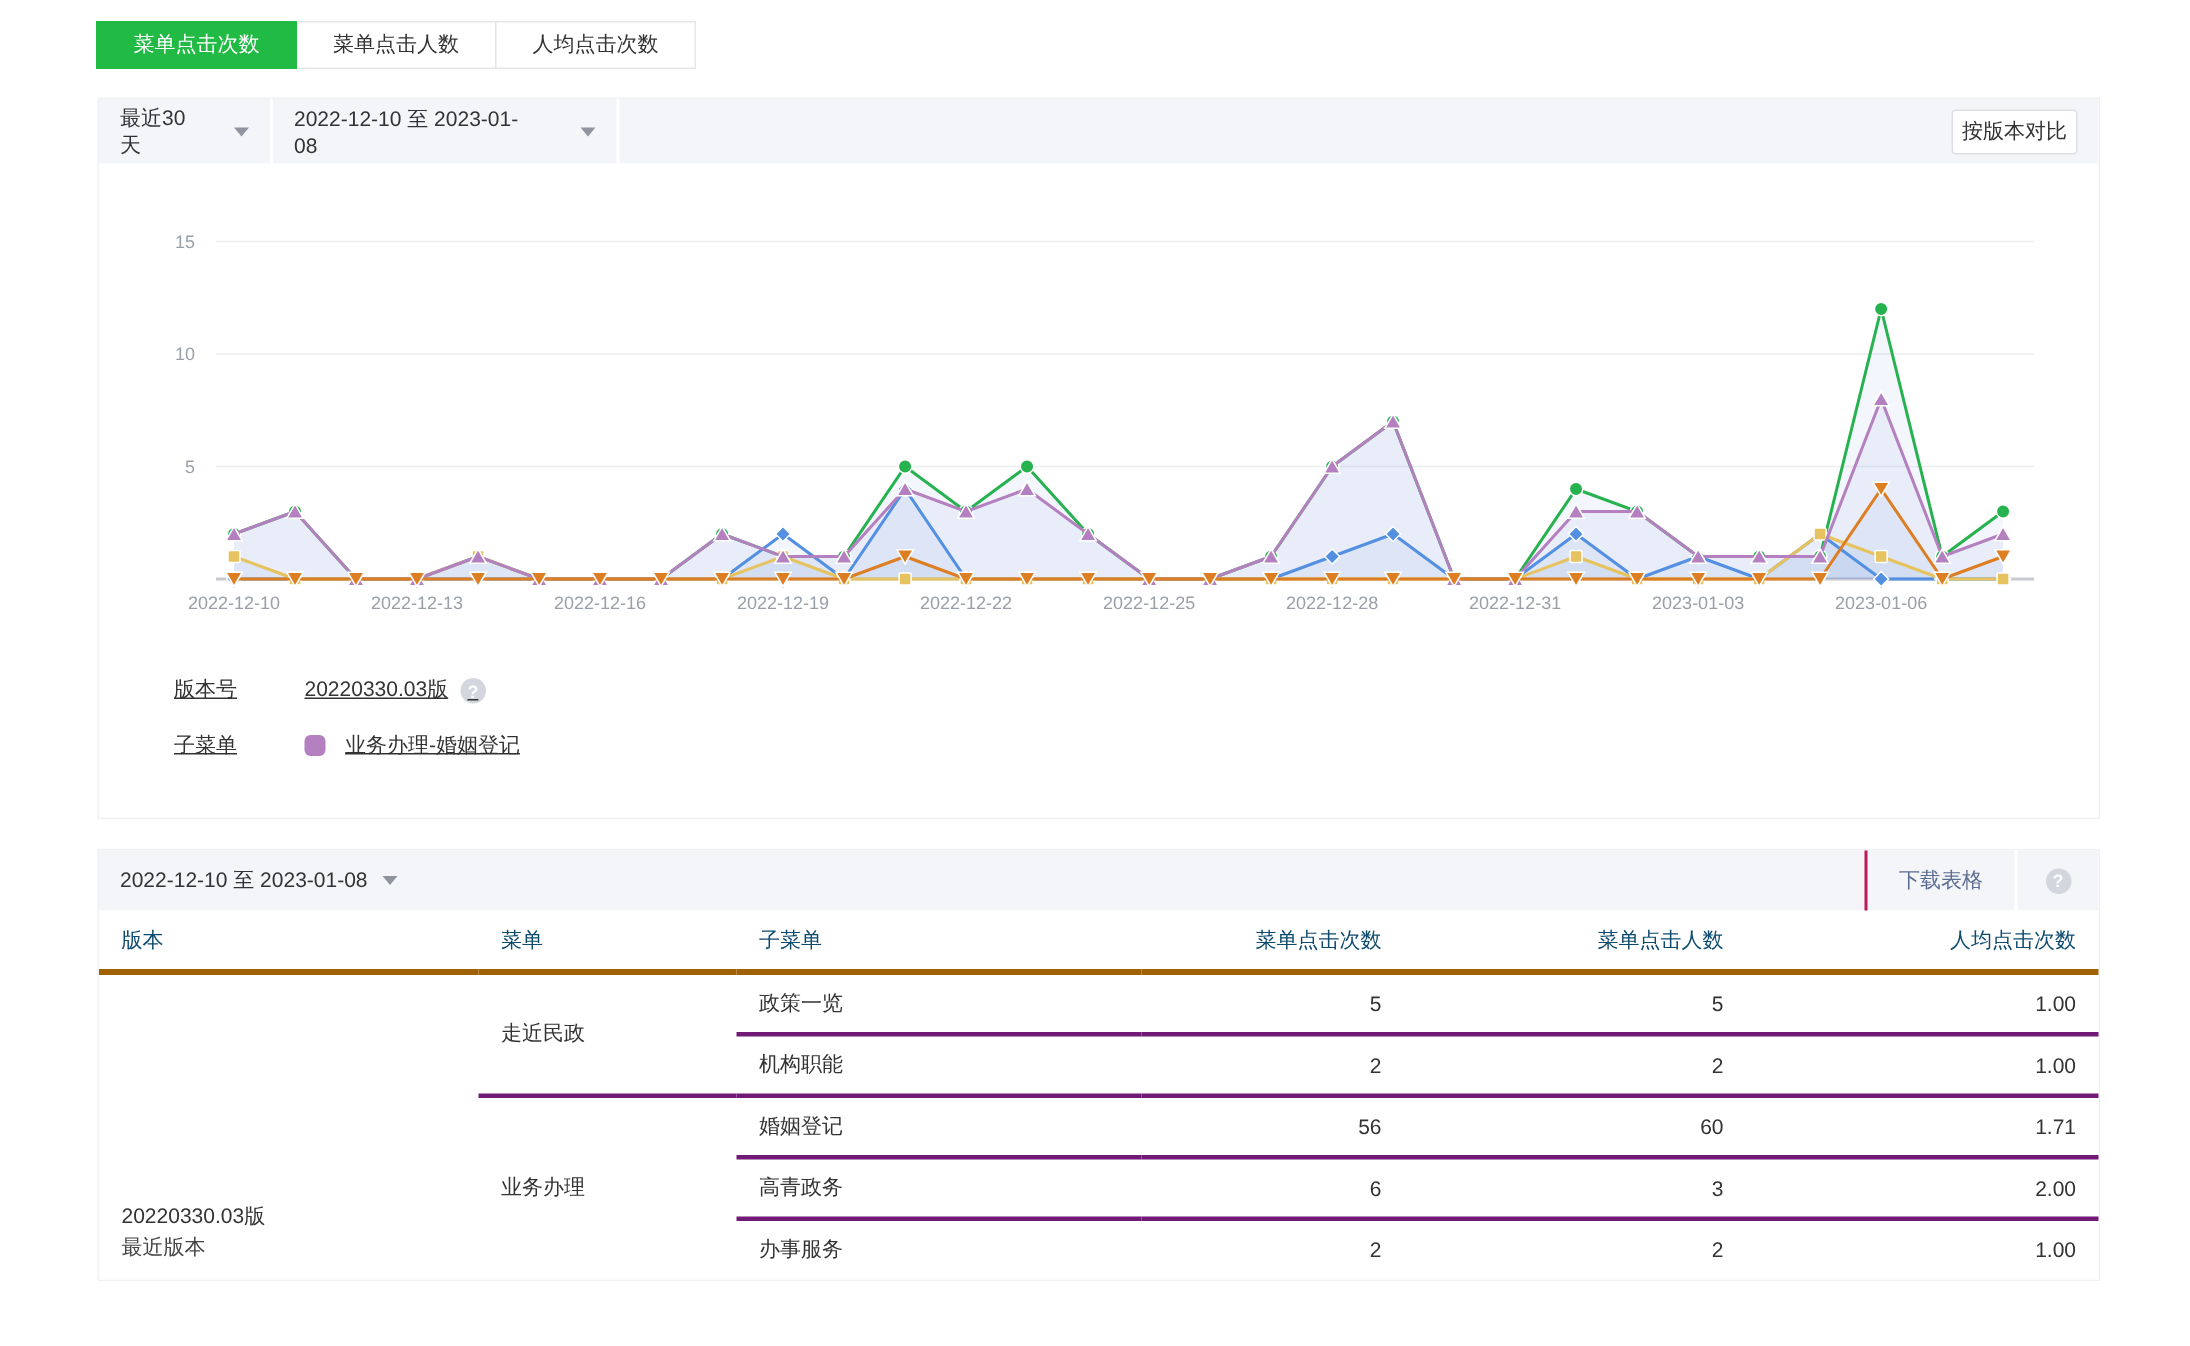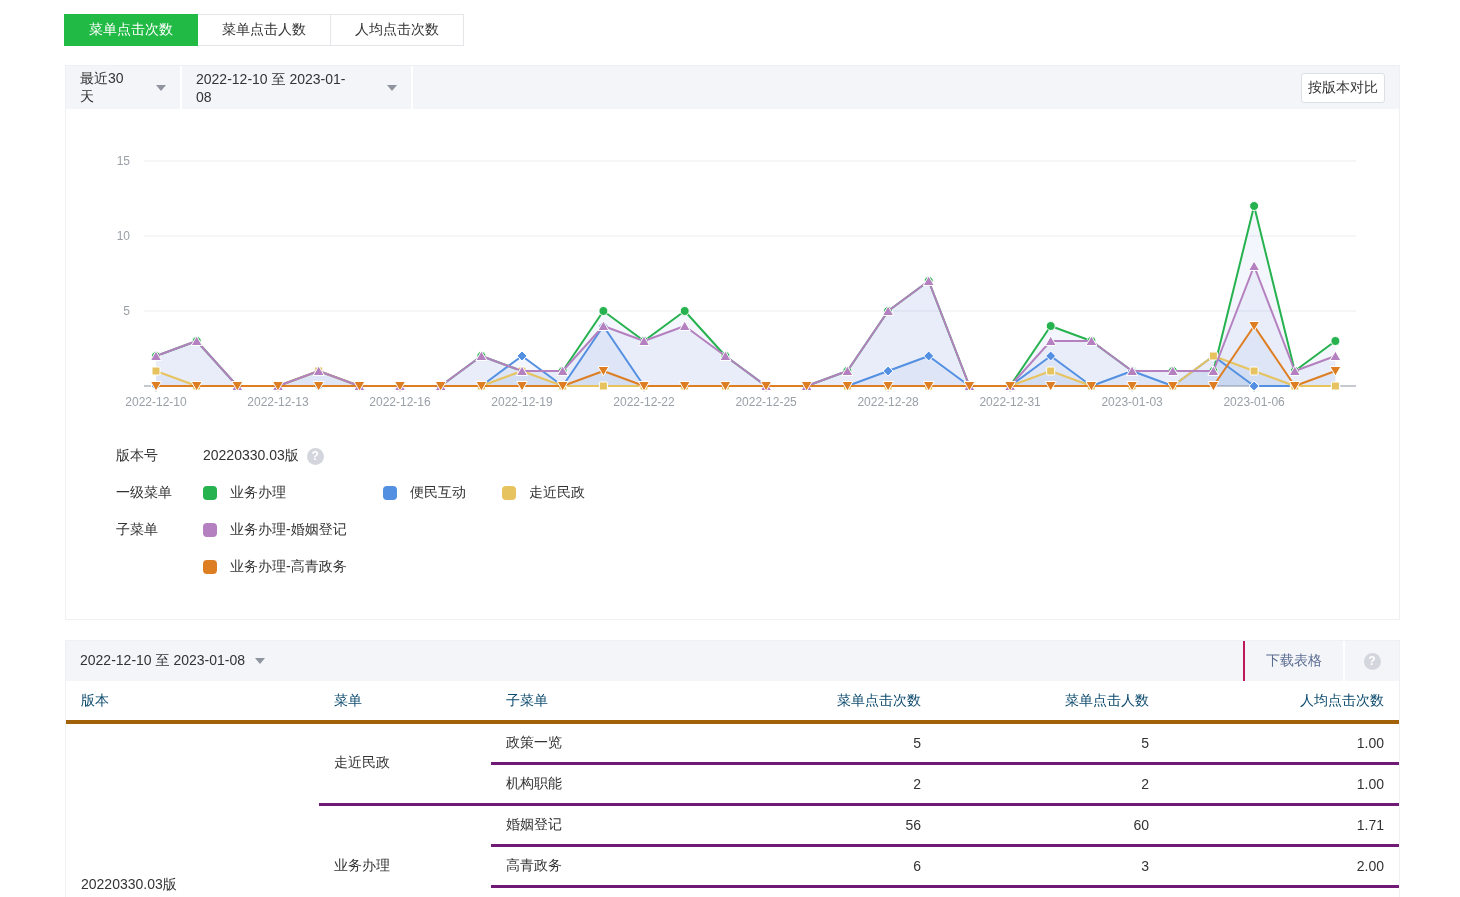--- a/index.html
+++ b/index.html
@@ -16,21 +16,21 @@
   .fi-1 { width:116px; } .fi-2 { width:231px; } .fi-3 { width:206px; } .fi-4 { width:143px; }
   .caret { width:0; height:0; border-left:5px solid transparent; border-right:5px solid transparent;
     border-top:6px solid #8f949e; margin-left:10px; flex:none; }
   .filter-spacer { flex:1; }
   .compare-btn { margin-right:14px; height:30px; padding:0 6px; background:#fff; border:1px solid #dcdfe6;
     border-radius:3px; font-size:14px; color:#333; cursor:pointer;
     font-family:"Liberation Sans","DejaVu Sans",sans-serif; }
   .chart-wrap { width:1335px; height:320px; }
   .chart-wrap svg text { font-family:"Liberation Sans","DejaVu Sans",sans-serif; }
   .legend { padding:14px 0 28px 50px; }
-  .legend-row { display:flex; align-items:center; height:26px; margin-bottom:11px; font-size:14px; }
+  .legend-row { display:flex; align-items:flex-end; height:26px; margin-bottom:11px; font-size:14px;text-decoration:underline; }
   .legend-key { width:87px; flex:none; }
   .legend-item { display:flex; align-items:center; }
   .li-1 { width:180px; } .li-2 { width:119px; }
   .swatch { width:14px; height:14px; border-radius:4px; margin-right:13px; flex:none; }
   .help-icon { width:17px; height:17px; border-radius:50%; background:#d3d6dd; color:#fff; font-size:12px;
     font-weight:bold; display:inline-flex; align-items:center; justify-content:center; margin-left:8px; cursor:pointer; }
   .table-panel { width:1335px; margin:20px 0 0 65px; border:1px solid #eef0f4; }
   .table-bar { display:flex; align-items:center; background:#f4f5f9; height:40px; }
   .table-bar-left { flex:1; display:flex; align-items:center; padding-left:14px; font-size:14px; cursor:pointer; }
   .download-cell { width:100px; height:40px; display:flex; align-items:center; justify-content:center;
@@ -258,46 +258,24 @@
         <path d="M 1269.4 267 L 1274.9 257.5 L 1263.9 257.5 Z" fill="#de7e23" stroke="#fff" stroke-width="1"></path>
       </svg></div>
 
   <div class="legend">
     <div class="legend-row">
       <span class="legend-key">版本号</span>
       <span>20220330.03版</span>
       <span class="help-icon">?</span>
     </div>
     <div class="legend-row">
-      <span class="legend-key">一级菜单</span>
-      <span class="legend-item li-1">
-        <span class="swatch" style="background: rgb(38, 178, 79);"></span>
-        <span>业务办理</span>
-      </span>
-      <span class="legend-item li-2">
-        <span class="swatch" style="background: rgb(84, 144, 226);"></span>
-        <span>便民互动</span>
-      </span>
-      <span class="legend-item">
-        <span class="swatch" style="background: rgb(230, 195, 95);"></span>
-        <span>走近民政</span>
-      </span>
-    </div>
-    <div class="legend-row">
       <span class="legend-key">子菜单</span>
       <span class="legend-item">
         <span class="swatch" style="background: rgb(180, 128, 191);"></span>
         <span>业务办理-婚姻登记</span>
-      </span>
-    </div>
-    <div class="legend-row">
-      <span class="legend-key"></span>
-      <span class="legend-item">
-        <span class="swatch" style="background: rgb(222, 126, 35);"></span>
-        <span>业务办理-高青政务</span>
       </span>
     </div>
   </div>
 </div>
 
 <div class="table-panel">
   <div class="table-bar">
     <div class="table-bar-left">
       <span>2022-12-10 至 2023-01-08</span>
       <span class="caret"></span>

